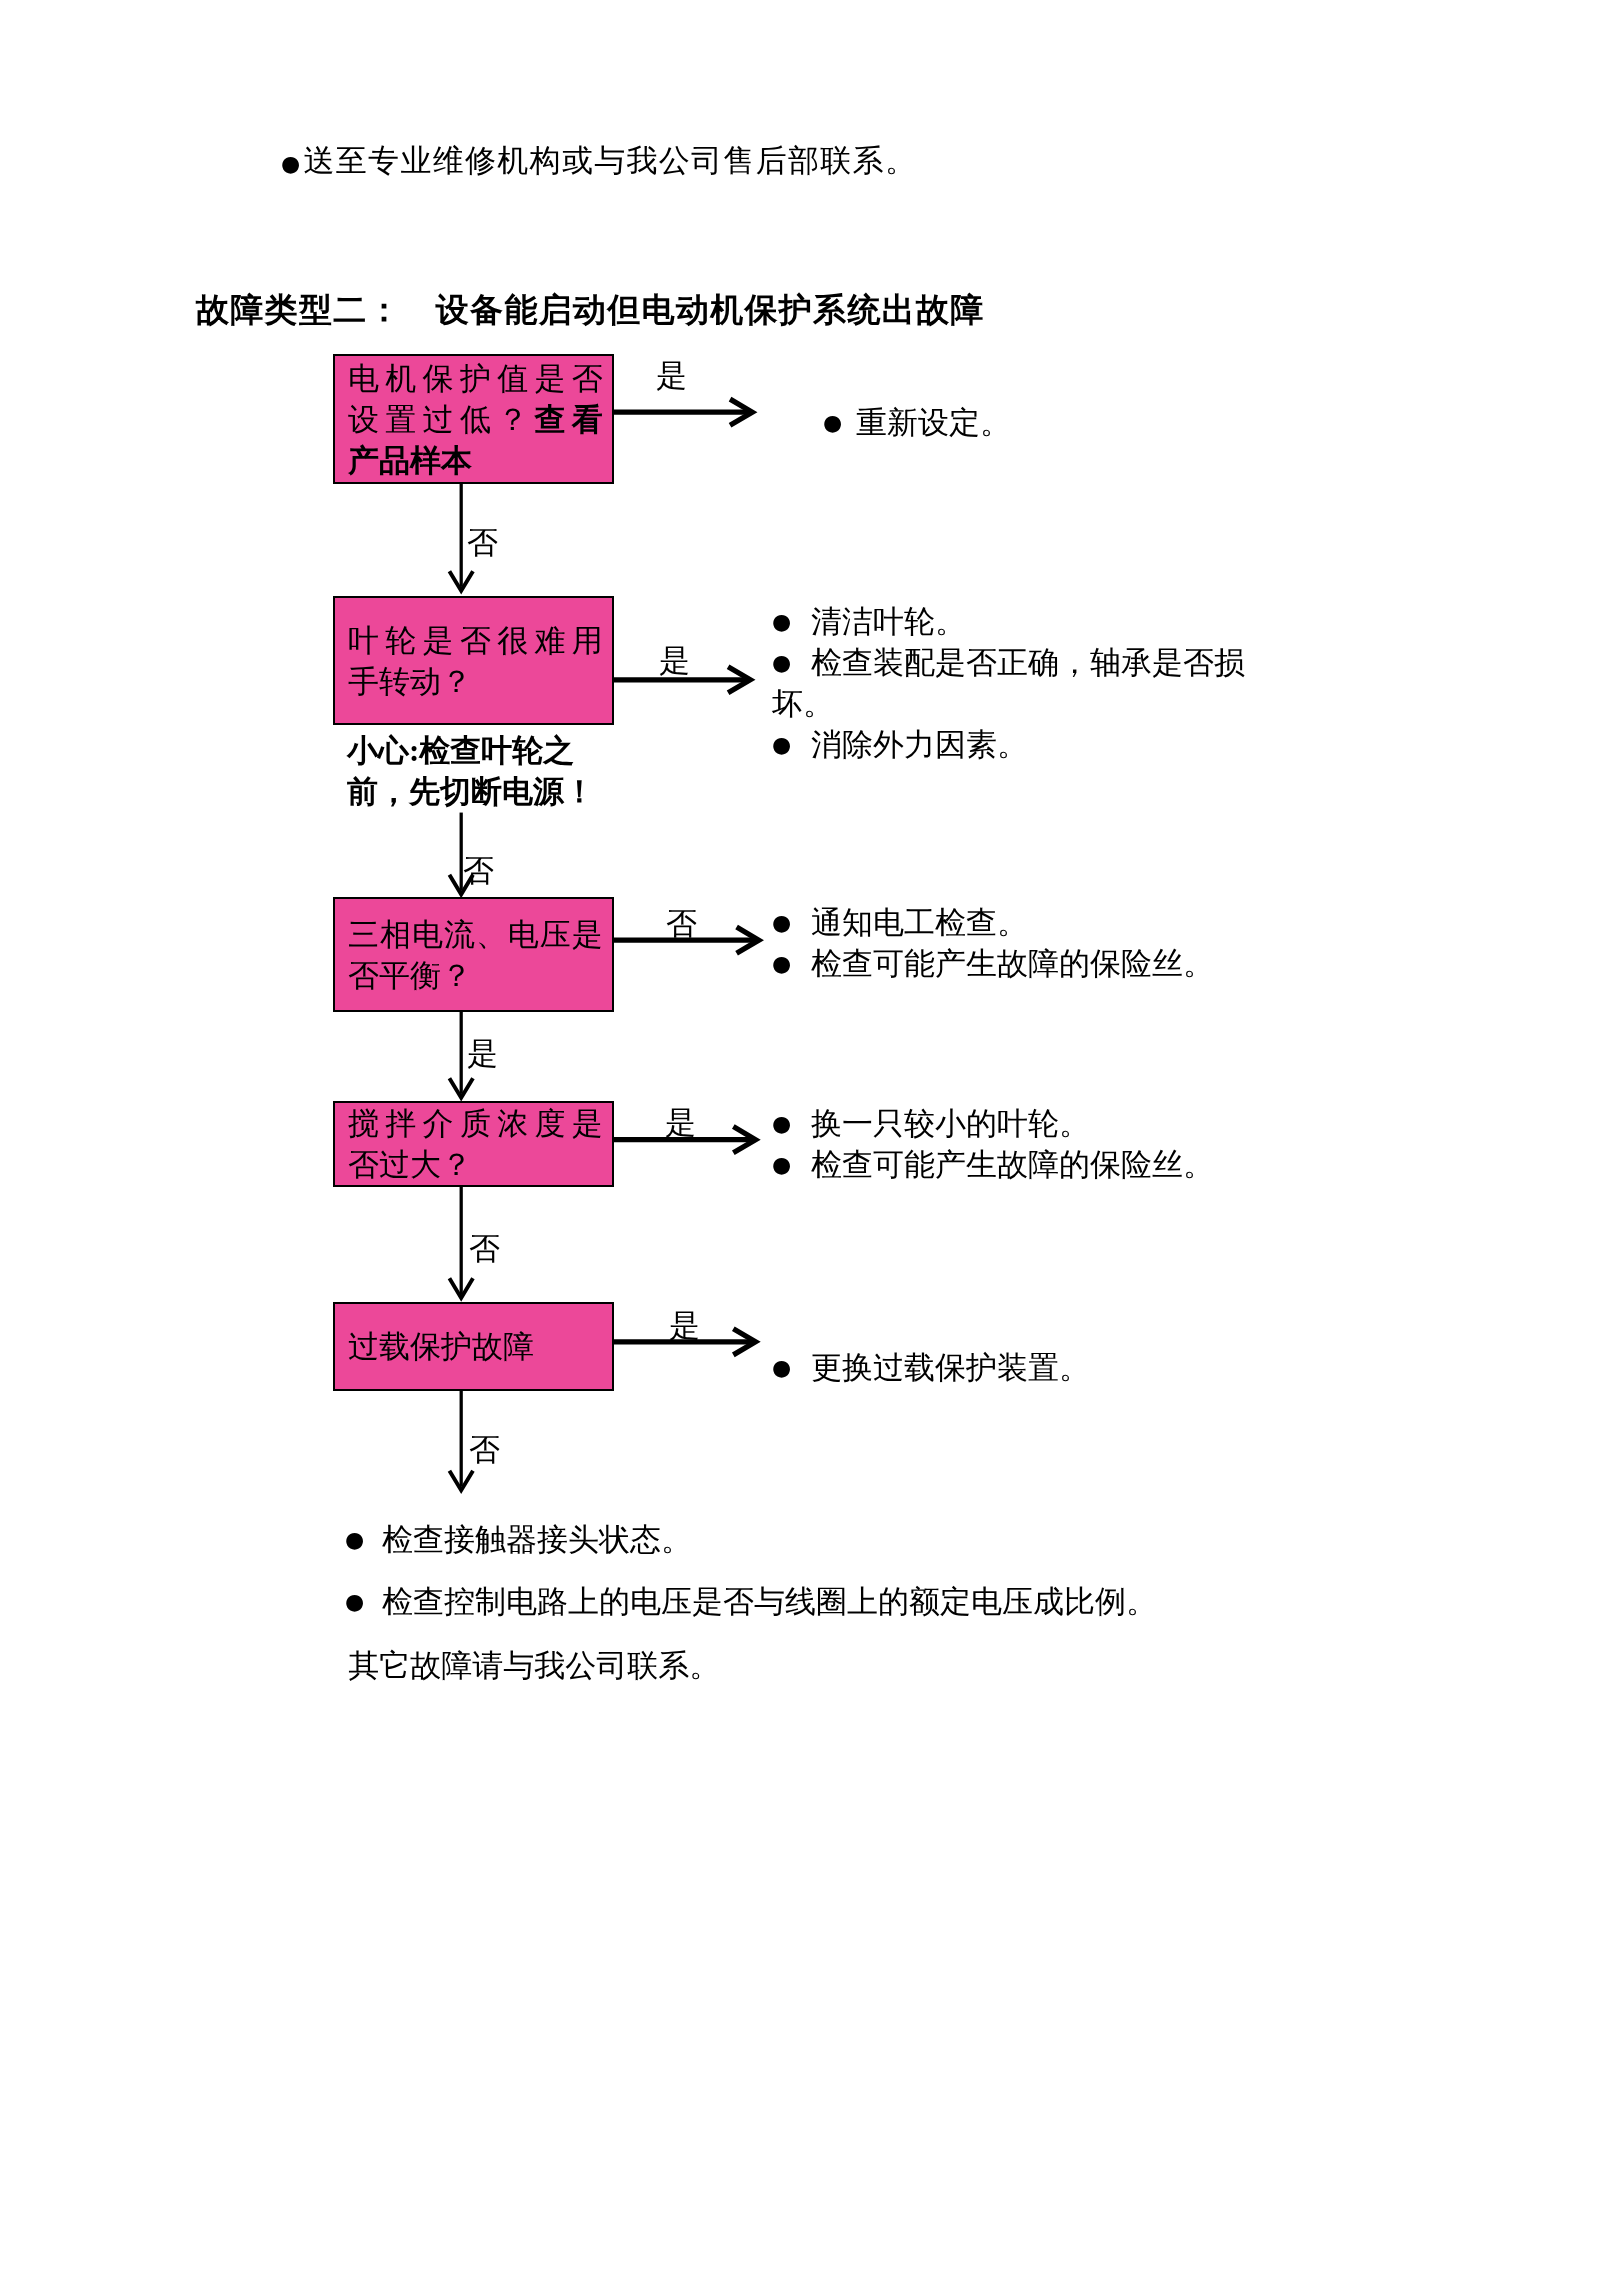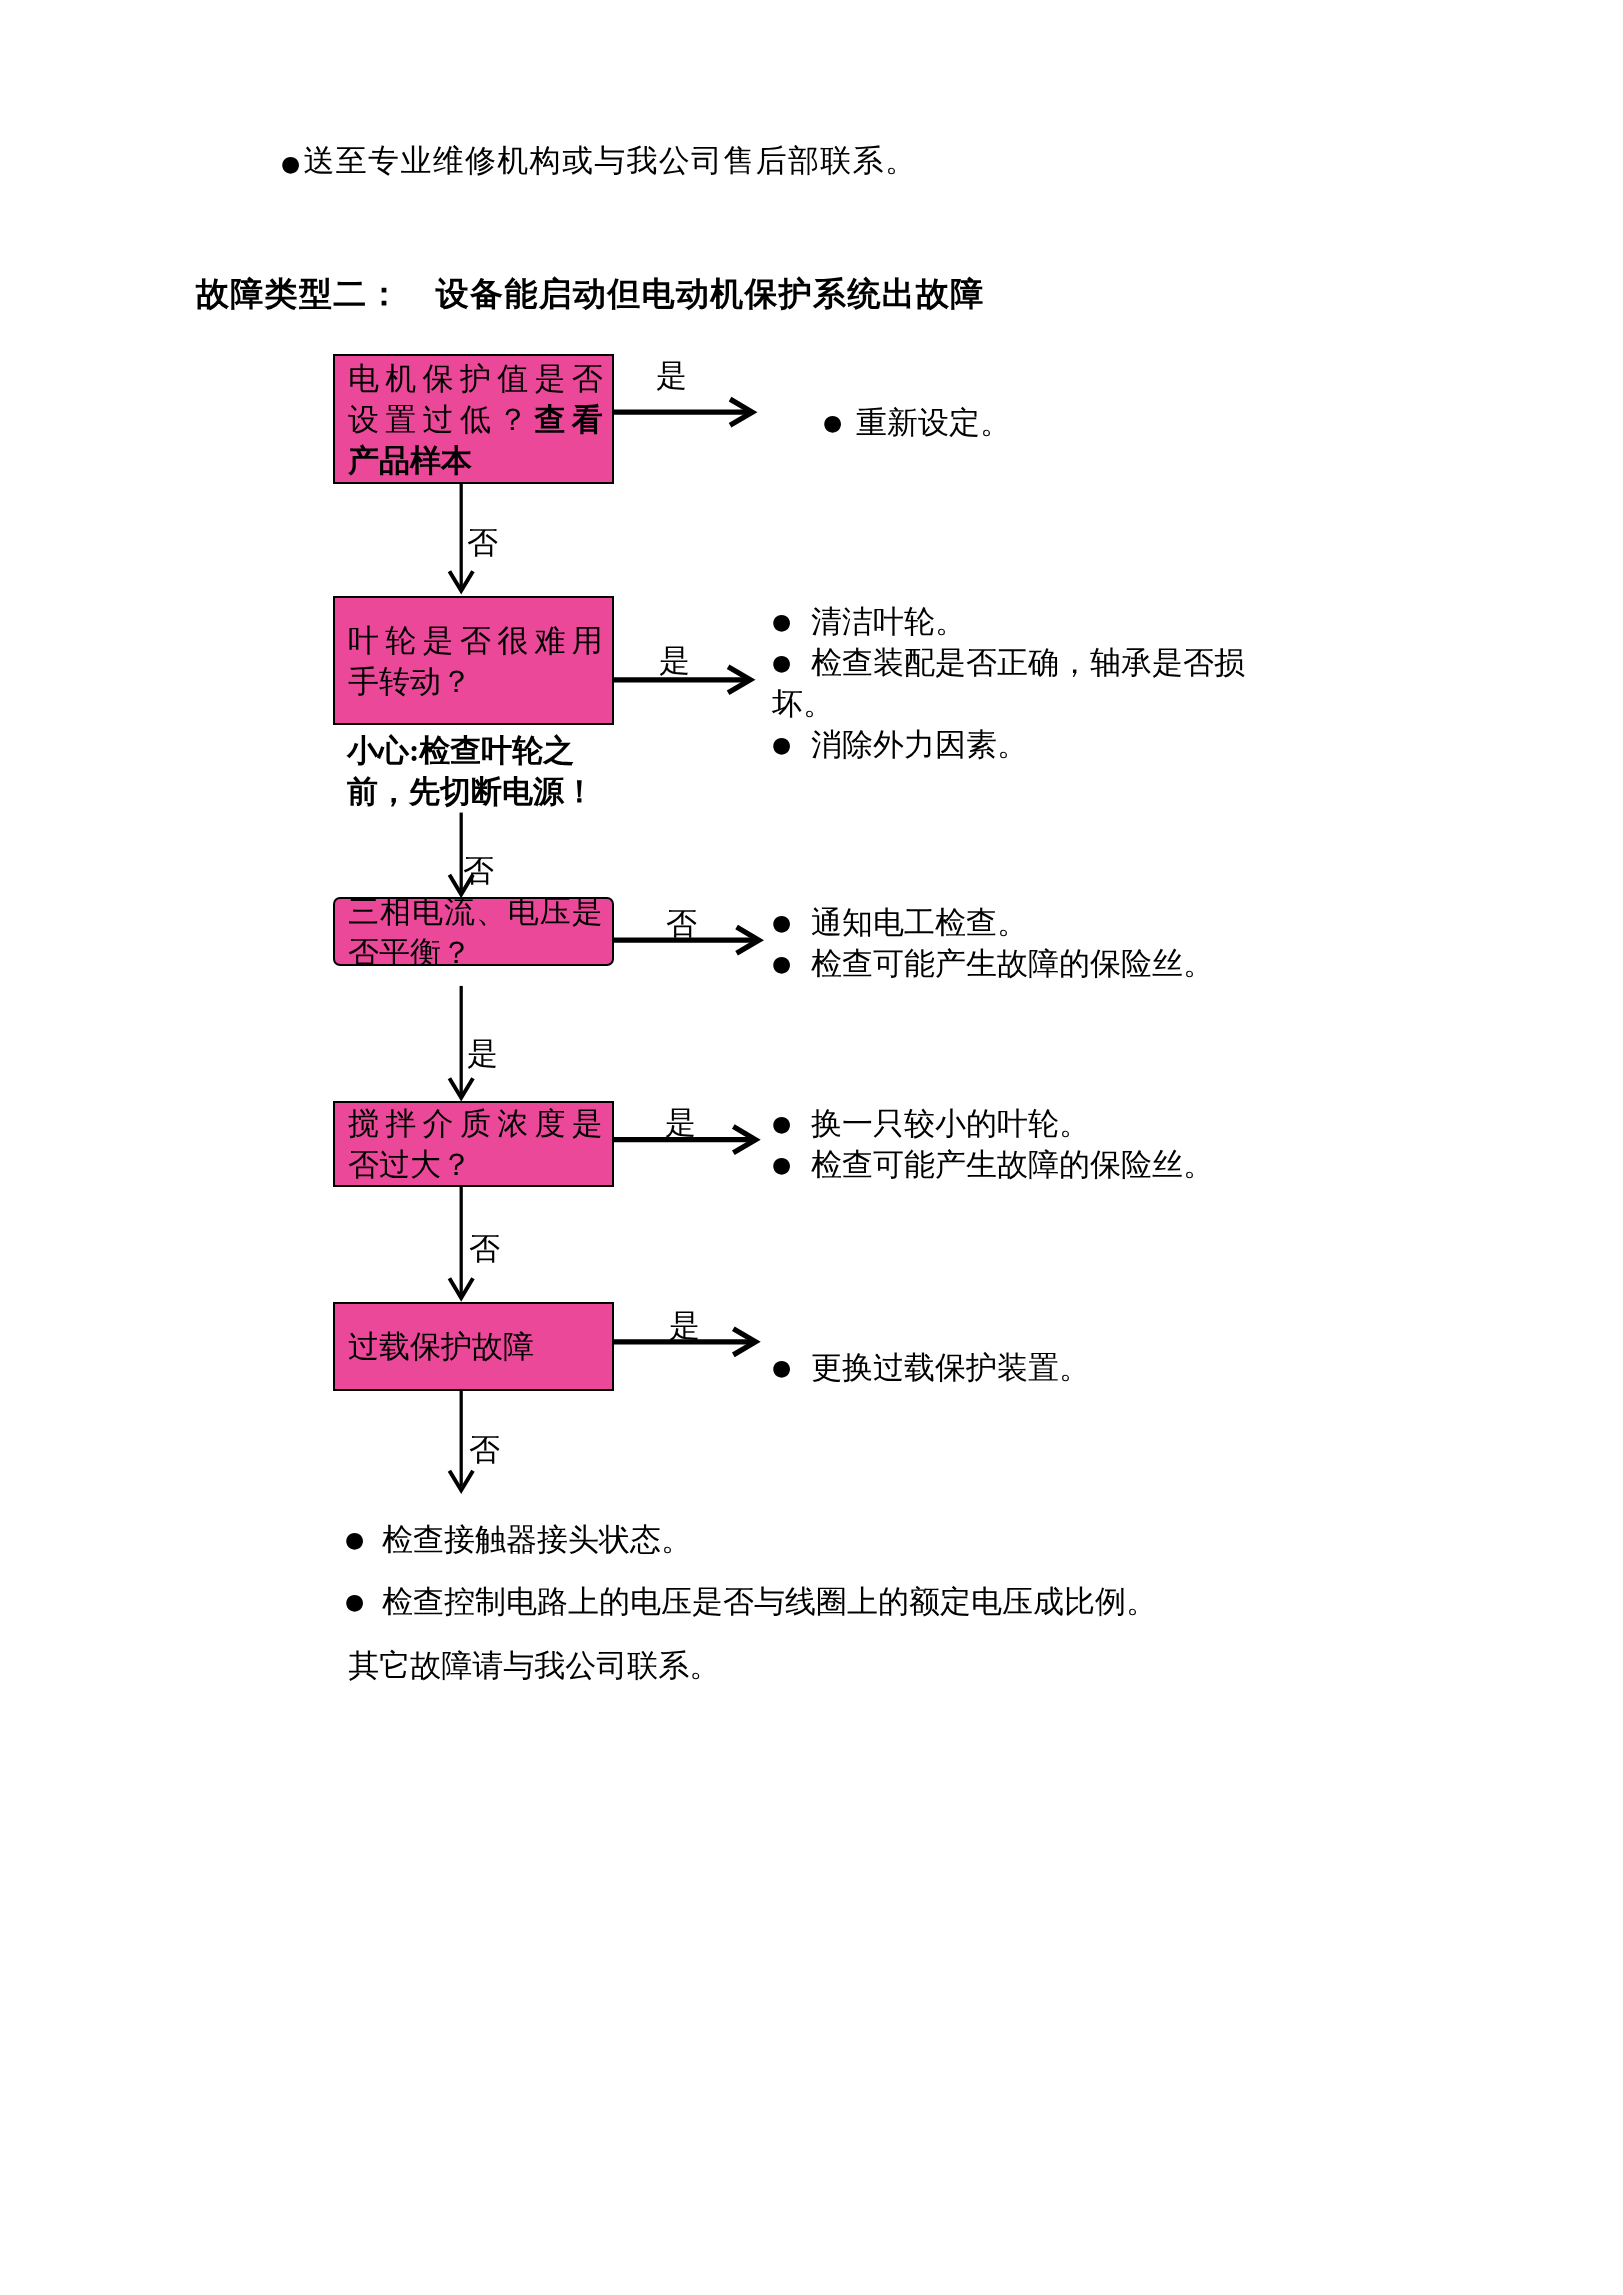--- a/index.html
+++ b/index.html
@@ -8,32 +8,32 @@
     font-family:"Liberation Serif","DejaVu Serif",serif;overflow:hidden;
   }
   svg.layer{position:absolute;left:0;top:0;}
   svg.layer line, svg.layer polyline{stroke:#000;}
 
   
   .intro{position:absolute;left:281px;top:144px;font-size:31px;line-height:33px;white-space:nowrap;letter-spacing:1.3px;}
   .idot{font-size:22px;vertical-align:middle;margin-right:2px;font-family:"DejaVu Sans",sans-serif;}
 
   
-  .heading{position:absolute;left:196px;top:278px;font-size:33px;line-height:33px;font-weight:bold;white-space:nowrap;letter-spacing:1.3px;}
+  .heading{position:absolute;left:196px;top:294px;font-size:33px;line-height:33px;font-weight:bold;white-space:nowrap;letter-spacing:1.3px;}
   .heading .gap{margin-left:34px;}
 
   
   .box{
     position:absolute;left:333px;width:281px;border:2.6px solid #000;box-sizing:border-box;
     display:flex;flex-direction:column;justify-content:center;
     padding:0 9.2px 0 13px;overflow:hidden;background:#ec4899;
   }
   .box1{top:354px;height:130px;}
   .box2{top:596px;height:129px;}
-  .box3{top:897px;height:69px;border-radius:7px;}
+  .box3{top:897px;height:115px;}
   .box4{top:1101px;height:86px;}
   .box5{top:1302px;height:89px;}
   .bl{font-size:31px;line-height:41px;white-space:nowrap;}
   .jl{text-align:justify;text-align-last:justify;-moz-text-align-last:justify;}
   .bd{font-weight:bold;}
 
   
   .caution{position:absolute;left:347px;top:730px;font-size:31px;line-height:41px;font-weight:bold;white-space:nowrap;}
 
   

